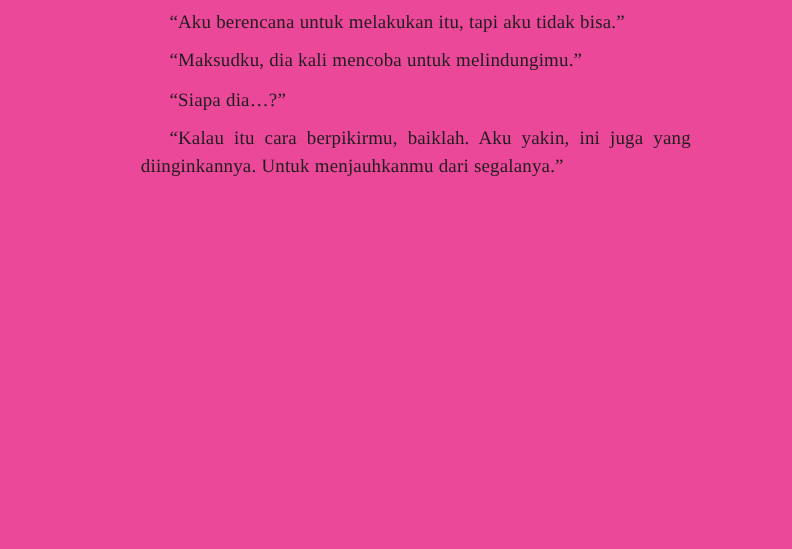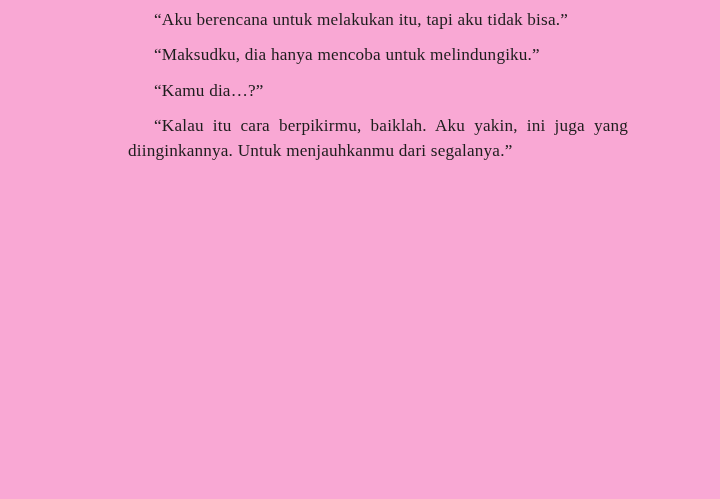--- a/index.html
+++ b/index.html
@@ -12,21 +12,21 @@
     background: #ffffff;
     font-family: "Liberation Serif", serif;
     color: #1a1a1a;
     overflow: hidden;
   }
   #page {
     box-sizing: border-box;
     width: 720px;
     height: 499px;
     padding: 8px 92px 0 128px;
-    background: #f9a8d4;
+    background: #ec4899;
   }
   .para {
     margin: 0 0 11px 0;
     font-size: 17.2px;
     line-height: 1.42;
     text-indent: 26px;
     text-align: justify;
     text-justify: inter-word;
     color: #1d1d1d;
     letter-spacing: 0.01em;
@@ -34,16 +34,16 @@
   }
   .para.last {
     margin-bottom: 0;
   }
 </style>
 </head>
 <body>
 
 <div id="page">
   <p class="para">“Aku berencana untuk melakukan itu, tapi aku tidak bisa.”</p>
-  <p class="para">“Maksudku, dia hanya mencoba untuk melindungiku.”</p>
-  <p class="para">“Kamu dia…?”</p>
+  <p class="para">“Maksudku, dia kali mencoba untuk melindungimu.”</p>
+  <p class="para">“Siapa dia…?”</p>
   <p class="para last">“Kalau itu cara berpikirmu, baiklah. Aku yakin, ini juga yang diinginkannya. Untuk menjauhkanmu dari segalanya.”</p>
 </div>
 
 </body></html>

